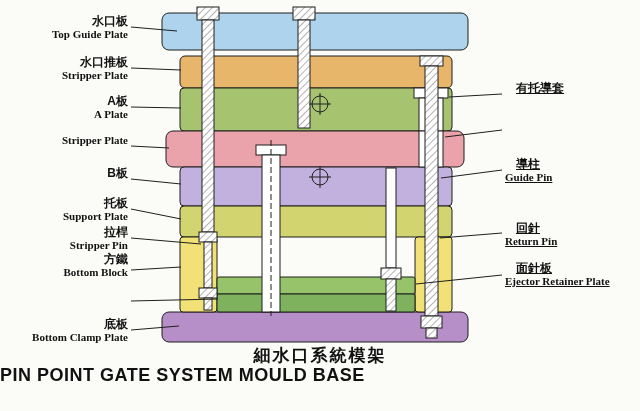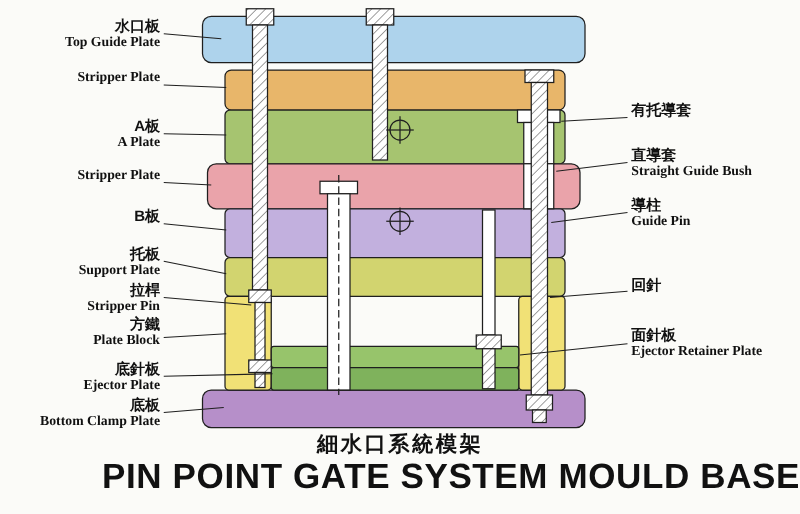--- a/index.html
+++ b/index.html
@@ -13,39 +13,40 @@
   }
   .stage { position: absolute; inset: 0; }
   svg.diagram { position: absolute; left: 0; top: 0; }
 
   .label { position: absolute; line-height: 13px; }
   .label .cn {
     display: block;
     font-weight: 700;
     font-size: 12px;
     font-family: "Liberation Sans", "DejaVu Sans", sans-serif;
+    padding-left: 11px;
   }
   .label .en {
     display: block;
     font-weight: 700;
     font-size: 11px;
     font-family: "Liberation Serif", "DejaVu Serif", serif;
   }
   .label-left { left: 0; width: 128px; text-align: right; }
-  .label-right { left: 505px; width: 135px; text-align: left; }
+  .label-right { left: 505px; width: 135px; text-align: left; text-decoration: underline; }
 
   .title-cn {
     position: absolute; top: 344px; left: 0; width: 640px;
     text-align: center;
     font-weight: 700; font-size: 17px; letter-spacing: 2px;
   }
   .title-en {
     position: absolute; top: 365px; left: 0; width: 640px;
-    text-align: right;
-    font-weight: 700; font-size: 28px; letter-spacing: 0.5px;
+    text-align: left;
+    font-weight: 700; font-size: 18px; letter-spacing: 0.5px;
     font-family: "Liberation Sans", "DejaVu Sans", sans-serif;
   }
 </style>
 </head>
 <body>
 
 <div class="stage">
 
   <svg class="diagram" width="640" height="411" viewBox="0 0 640 411">
     <defs>
@@ -135,20 +136,21 @@
       <line x1="502" y1="233" x2="440" y2="238"></line>
       <line x1="502" y1="275" x2="416" y2="284"></line>
     </g>
   </svg>
 
   <div class="label label-left" style="top:15px">
     <span class="cn">水口板</span>
     <span class="en">Top Guide Plate</span>
   </div>
   <div class="label label-left" style="top:56px">
+    <span class="cn">水口推板</span>
     <span class="en">Stripper Plate</span>
   </div>
   <div class="label label-left" style="top:95px">
     <span class="cn">A板</span>
     <span class="en">A Plate</span>
   </div>
   <div class="label label-left" style="top:134px">
     <span class="en">Stripper Plate</span>
   </div>
   <div class="label label-left" style="top:167px">
@@ -157,44 +159,37 @@
   <div class="label label-left" style="top:197px">
     <span class="cn">托板</span>
     <span class="en">Support Plate</span>
   </div>
   <div class="label label-left" style="top:226px">
     <span class="cn">拉桿</span>
     <span class="en">Stripper Pin</span>
   </div>
   <div class="label label-left" style="top:253px">
     <span class="cn">方鐵</span>
-    <span class="en">Plate Block</span>
-  </div>
-  <div class="label label-left" style="top:289px">
-    <span class="cn">底針板</span>
-    <span class="en">Ejector Plate</span>
+    <span class="en">Bottom Block</span>
   </div>
   <div class="label label-left" style="top:318px">
     <span class="cn">底板</span>
     <span class="en">Bottom Clamp Plate</span>
   </div>
 
   <div class="label label-right" style="top:82px">
     <span class="cn">有托導套</span>
   </div>
-  <div class="label label-right" style="top:118px">
-    <span class="cn">直導套</span>
-    <span class="en">Straight Guide Bush</span>
-  </div>
   <div class="label label-right" style="top:158px">
     <span class="cn">導柱</span>
     <span class="en">Guide Pin</span>
   </div>
   <div class="label label-right" style="top:222px">
     <span class="cn">回針</span>
+    <span class="en">Return Pin</span>
   </div>
   <div class="label label-right" style="top:262px">
     <span class="cn">面針板</span>
     <span class="en">Ejector Retainer Plate</span>
   </div>
 
   <div class="title-cn">細水口系統模架</div>
   <div class="title-en">PIN POINT GATE SYSTEM MOULD BASE</div>
 
 </div>

